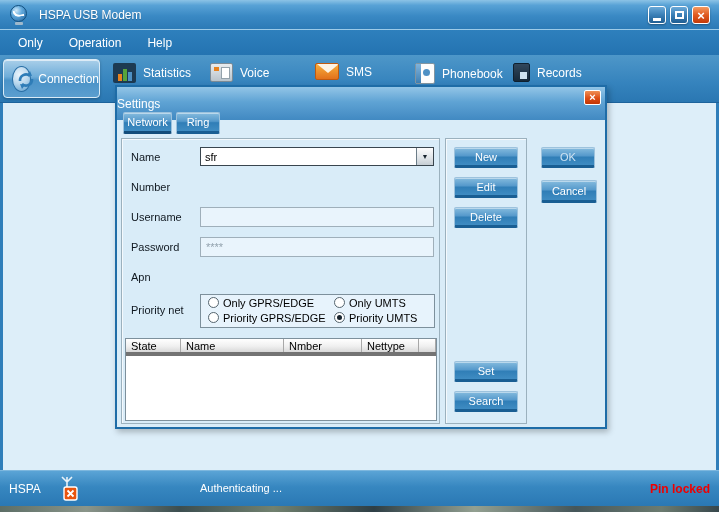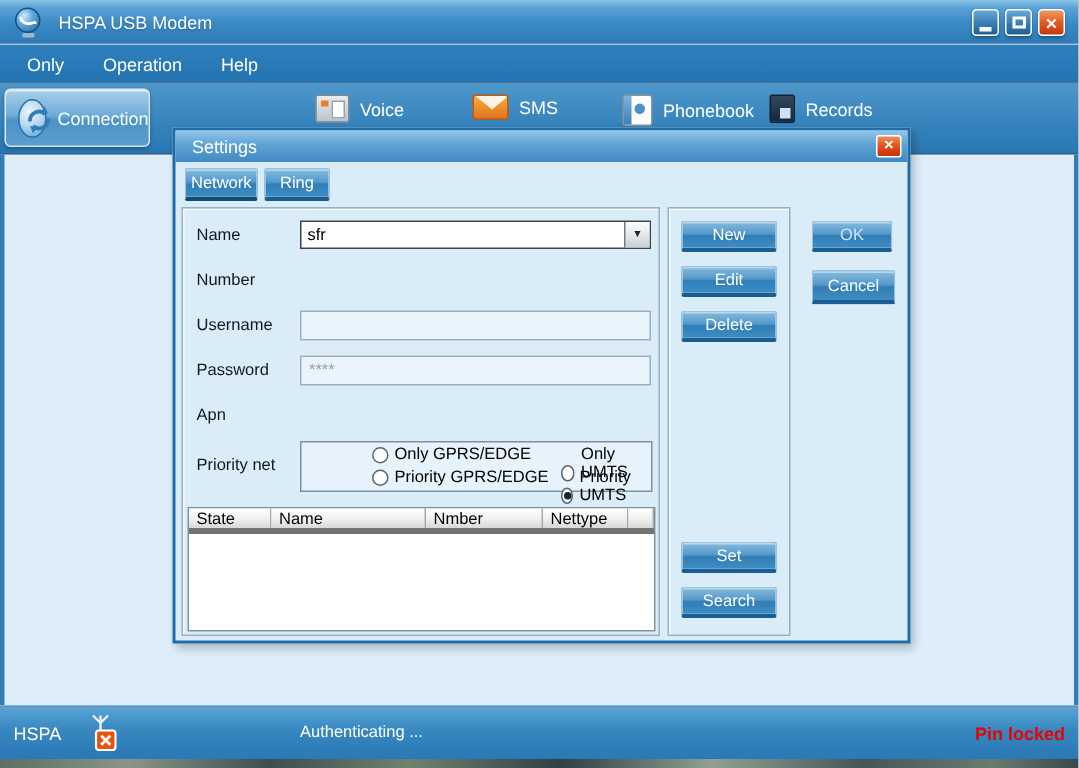--- a/index.html
+++ b/index.html
@@ -73,23 +73,23 @@
   .sb-net { position:absolute; left:9px; top:11px; font-size:12px; }
   .sb-msg { position:absolute; left:200px; top:11px; font-size:11px; }
   .sb-pin { position:absolute; right:9px; top:11px; font-size:12px; color:#ee0000; font-weight:bold; }
   .sb-ant { position:absolute; left:58px; top:4px; width:22px; height:28px; }
   .desktop-strip { position:absolute; left:0; top:506px; width:719px; height:6px;
     background:linear-gradient(90deg,#5c6e66 0%,#8a958a 12%,#3c4e50 25%,#71816f 38%,#2e3f46 52%,#93a091 66%,#45565a 80%,#6b7b70 92%,#37474c 100%); }
 
   
   .dialog { position:absolute; left:115px; top:85px; width:492px; height:344px; z-index:10;
     border:2px solid #1e6ca7; background:#d9ecf8; box-shadow:2px 3px 6px rgba(0,0,0,.25); }
-  .dlg-title { position:relative; height:21px;
+  .dlg-title { position:relative; height:33px;
     background:linear-gradient(180deg,#93c5e7 0%,#5fa3d4 45%,#4189c2 100%);
-    display:flex; align-items:center; padding-left:11px; color:#fff; font-size:12px; }
+    display:flex; align-items:center; color:#fff; font-size:12px; }
   .dlg-close { position:absolute; right:4px; top:3px; width:17px; height:15px; border:1px solid #fff; border-radius:2px;
     background:linear-gradient(180deg,#f09055 0%,#dd4d15 55%,#c23605 100%);
     color:#fff; font-size:11px; font-weight:bold; display:flex; align-items:center; justify-content:center; line-height:1; }
   .btn-blue { border:1px solid #9cc2dd; border-bottom:3px solid #195e93; border-radius:2px;
     background:linear-gradient(180deg,#85bbde 0%,#5599cb 46%,#307eb7 54%,#3f8cc2 100%);
     color:#fff; font-size:11px; display:flex; align-items:center; justify-content:center;
     box-shadow:inset 0 1px 0 rgba(255,255,255,.45); cursor:default; }
   .tab-btn { position:absolute; height:22px; }
   .tab-network { left:6px; top:25px; width:49px; border-bottom-color:#124c7a; }
   .tab-ring { left:59px; top:25px; width:44px; }
@@ -103,21 +103,21 @@
     background:#e9f4fc; border:1px solid #9fafba; color:#93a2ae; font-size:11px; font-family:inherit; }
   .combo { position:absolute; left:78px; top:8px; width:234px; height:19px; background:#fff;
     border:1px solid #39454e; display:flex; align-items:center; }
   .combo-text { flex:1; padding-left:4px; color:#000; font-size:11px; }
   .combo-arrow { width:17px; height:17px; border-left:1px solid #6c7d88;
     background:linear-gradient(180deg,#fdfdfd 0%,#dfe4e8 60%,#c6ced4 100%);
     display:flex; align-items:center; justify-content:center; font-size:7px; color:#18242e; }
 
   .prio-box { position:absolute; left:78px; top:155px; width:235px; height:34px;
     background:#e7f3fc; border:1px solid #7d909c; }
-  .radio-opt { position:absolute; display:flex; align-items:flex-end; gap:4px; font-size:11px; color:#000;margin-left:40px; }
+  .radio-opt { position:absolute; display:flex; align-items:flex-start; gap:4px; font-size:11px; color:#000; }
   .radio { width:11px; height:11px; border-radius:50%; background:#fff; border:1px solid #55656f;
     display:flex; align-items:center; justify-content:center; }
   .radio.checked::after { content:""; width:5px; height:5px; border-radius:50%; background:#18242e; display:block; }
 
   .listview { position:absolute; left:3px; top:199px; width:312px; height:83px;
     border:1px solid #7d909c; background:#fff; }
   .lv-header { display:flex; height:17px; border-bottom:4px solid #737373; }
   .lv-col { background:linear-gradient(180deg,#ffffff 0%,#f0f0f0 55%,#d8d8d8 100%);
     border-right:1px solid #a8a8a8; font-size:11px; color:#000; padding:1px 0 0 5px; }
 
@@ -162,20 +162,28 @@
         <svg width="22" height="22" viewBox="0 0 22 22">
           <path d="M5 12a6 6 0 0 1 10-5" fill="none" stroke="#2f7db8" stroke-width="2.6"></path>
           <path d="M17 10a6 6 0 0 1-10 5" fill="none" stroke="#2f7db8" stroke-width="2.6"></path>
           <path d="M15 2l2 5-5-1z" fill="#2f7db8"></path>
             <path d="M7 20l-2-5 5 1z" fill="#2f7db8"></path>
         </svg>
       </div>
       <span>Connection</span>
     </div>
 
+    <div class="tb-item" style="left:113px;">
+      <div class="icon-stats">
+        <i style="height:7px;background:#e8821e;"></i>
+          <i style="height:12px;background:#57a33c;"></i>
+          <i style="height:9px;background:#4e90c4;"></i>
+      </div>
+      <span>Statistics</span>
+    </div>
 
     <div class="tb-item" style="left:210px;">
       <div class="icon-voice">
           <span class="pad"></span>
           <span class="led"></span>
         </div>
       <span>Voice</span>
     </div>
 
     <div class="tb-item" style="left:315px;">

